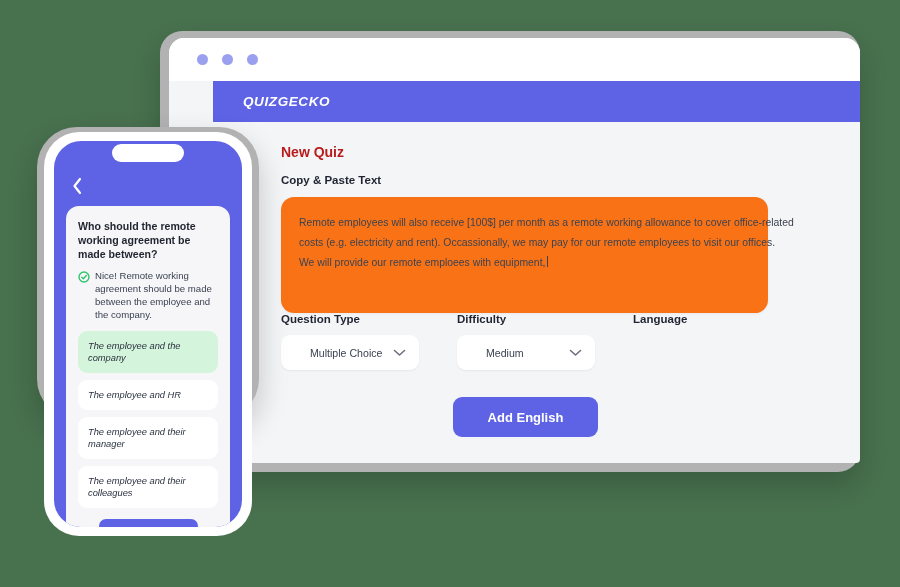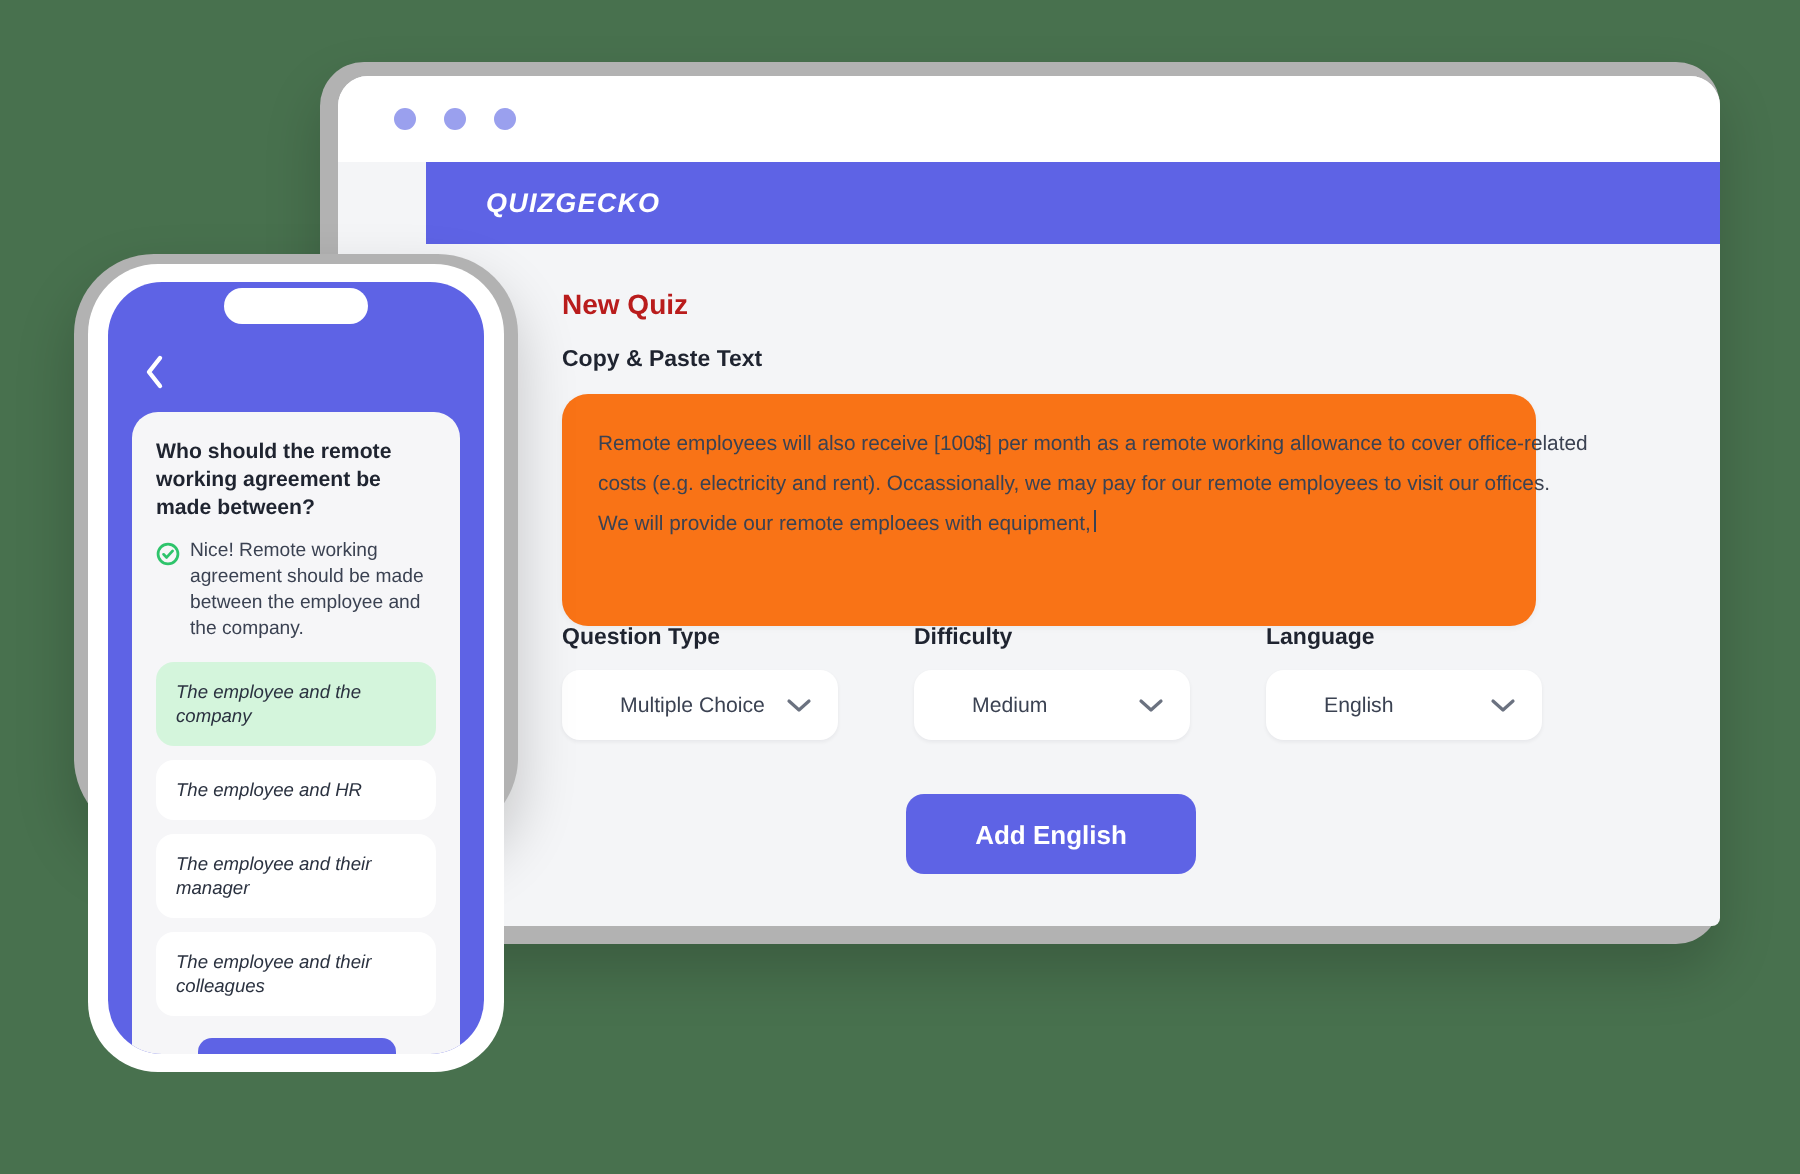--- a/index.html
+++ b/index.html
@@ -309,26 +309,20 @@
             <div class="select-box">
               <span class="select-value">Medium</span>
               <svg class="chev" viewBox="0 0 13 9">
                   <path d="M1.5 2.5 L6.5 7 L11.5 2.5"></path>
                 </svg>
             </div>
           </div>
 
           <div class="select-group">
             <div class="select-label">Language</div>
-            <div class="select-box">
-              <span class="select-value">English</span>
-              <svg class="chev" viewBox="0 0 13 9">
-                  <path d="M1.5 2.5 L6.5 7 L11.5 2.5"></path>
-                </svg>
-            </div>
           </div>
 
         </div>
 
         <button id="add-question-button">Add English</button>
 
       </div>
     </div>
   </div>
 

